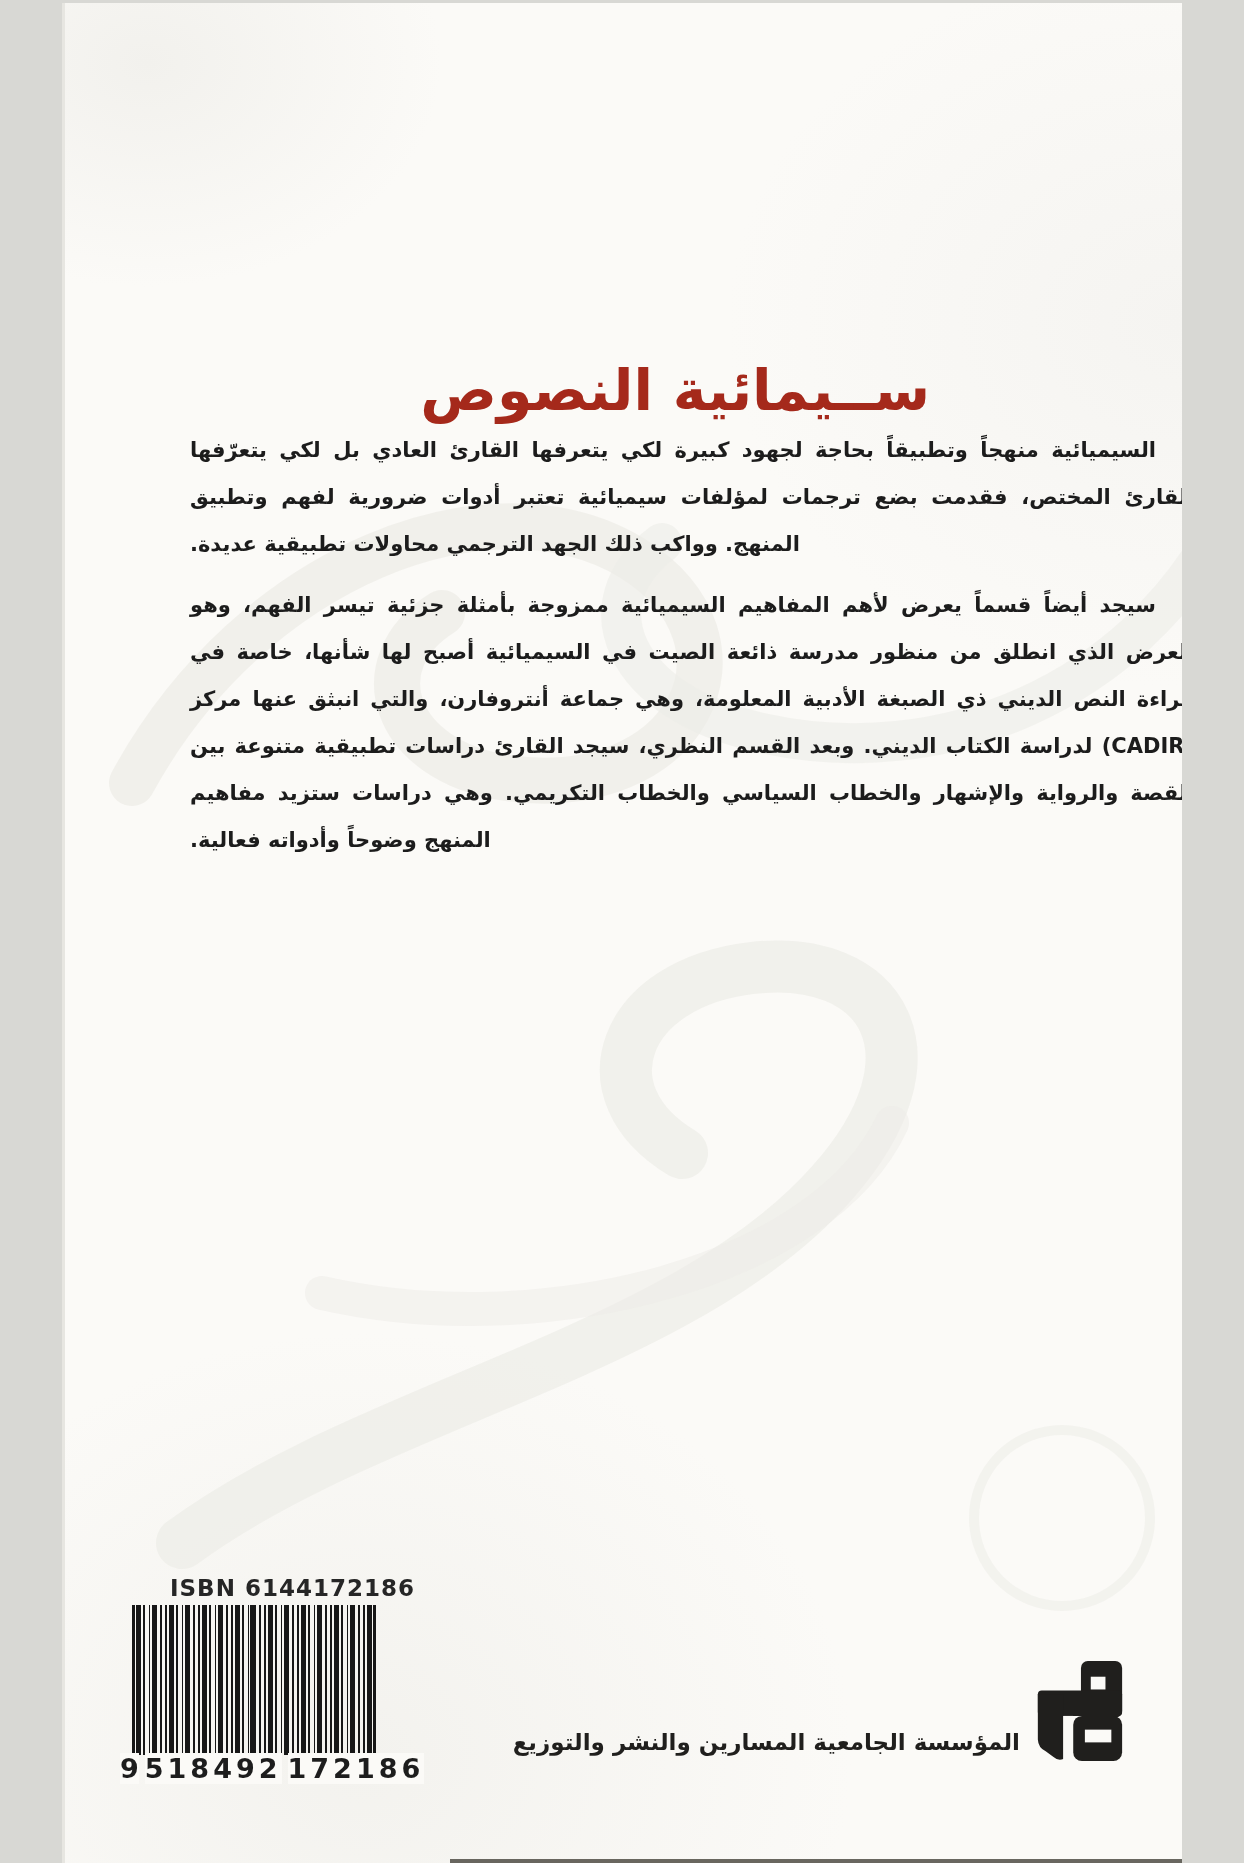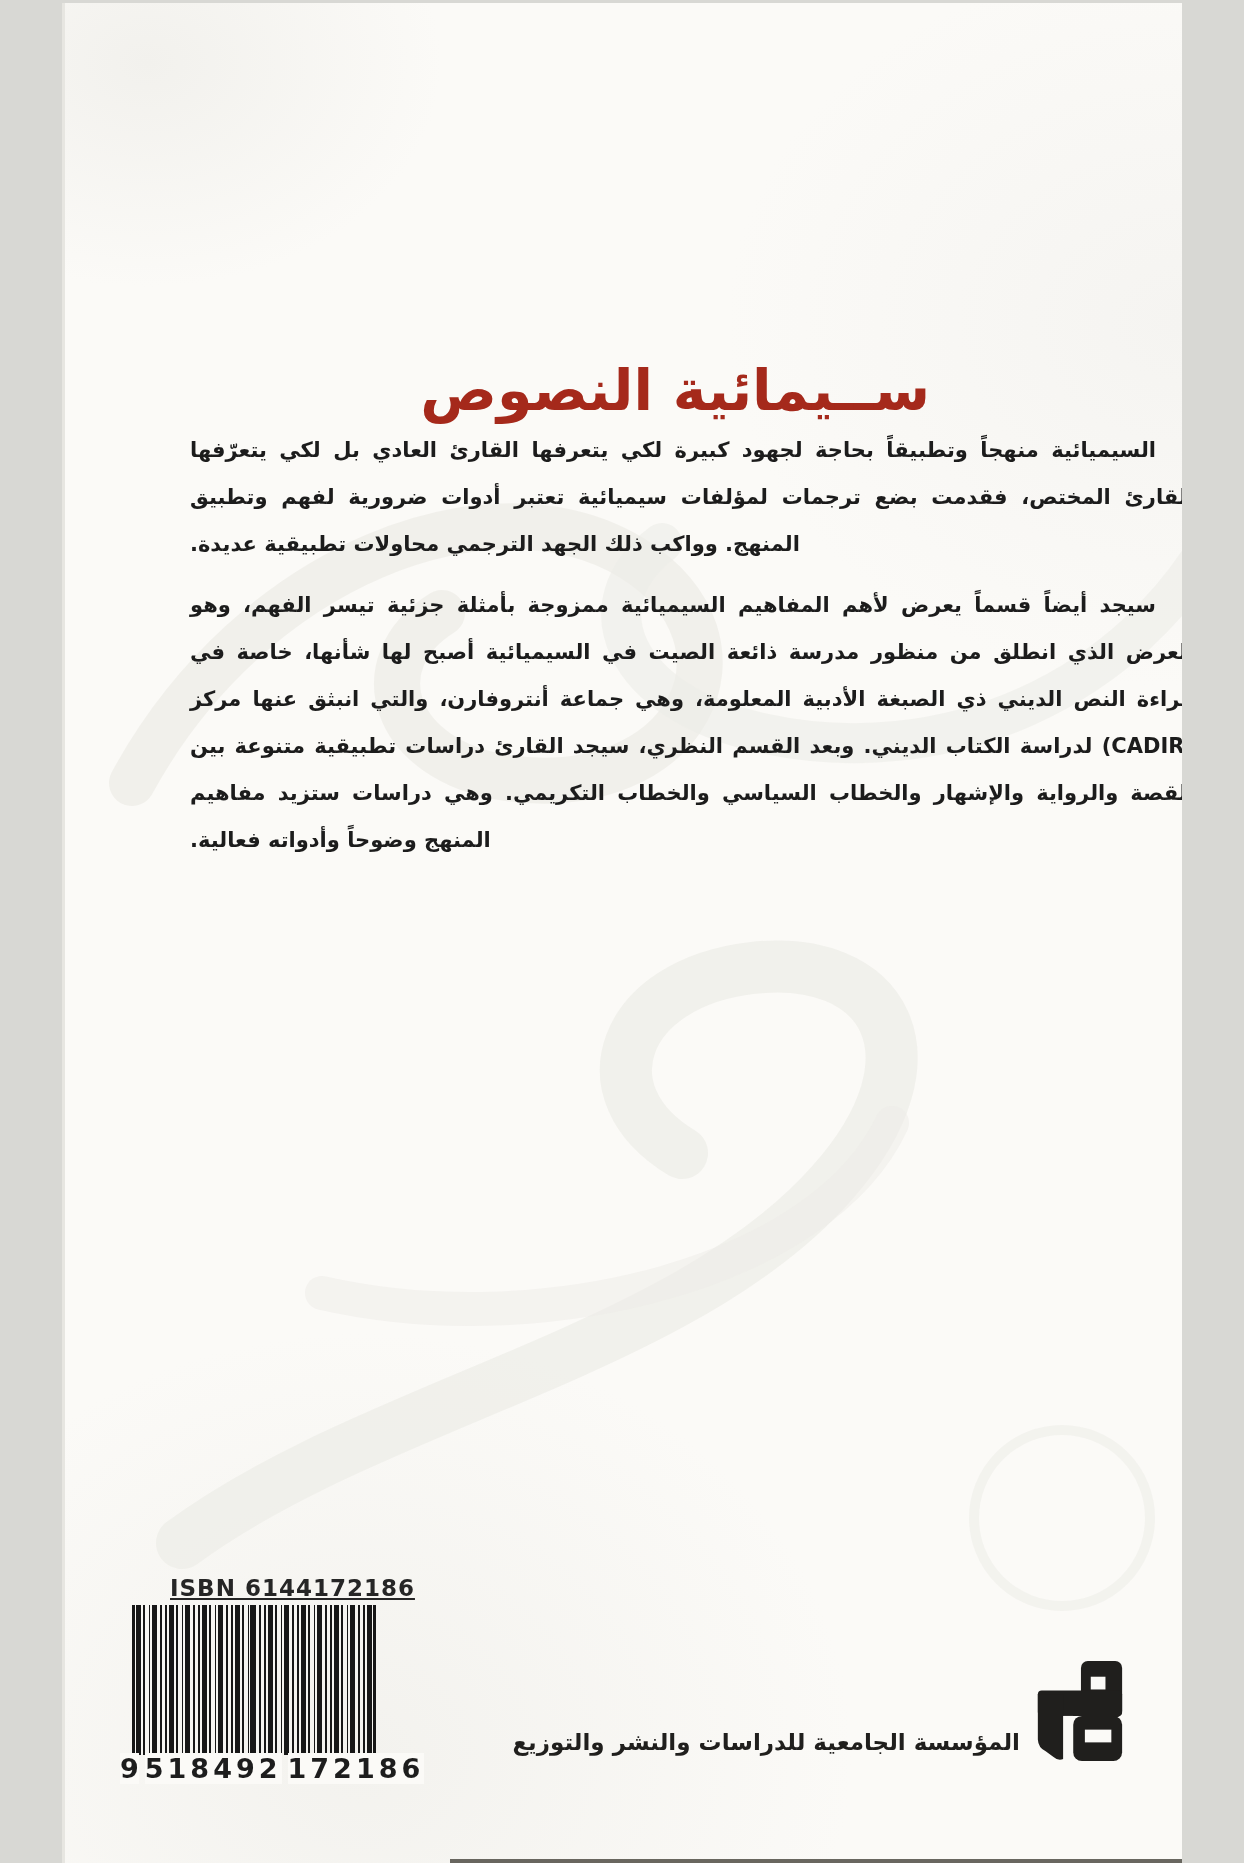--- a/index.html
+++ b/index.html
@@ -68,21 +68,20 @@
     position: absolute;
     top: 0;
     left: 50px;
     width: 210px;
     text-align: center;
     font-size: 23px;
     font-weight: bold;
     color: #262626;
     letter-spacing: 1px;
     white-space: nowrap;
-    text-decoration: underline;
   }
   .bars {
     position: absolute;
     top: 30px;
     left: 12px;
     width: 244px;
     height: 150px;
     background: repeating-linear-gradient(90deg,
       #171717 0 2px,  rgba(0,0,0,0) 2px 4px,
       #171717 4px 9px, rgba(0,0,0,0) 9px 11px,
@@ -189,18 +188,18 @@
       <path d="M 8 34 h 26 v 66 a 10 10 0 0 1 -10 -2 l -8 -6 a 14 14 0 0 1 -8 -12 z"></path>
       <rect x="44" y="56" width="50" height="46" rx="9"></rect>
     </g>
     <g fill="#fbfaf7">
       <rect x="62" y="16" width="15" height="13"></rect>
       <rect x="34" y="56" width="10" height="46"></rect>
       <rect x="56" y="70" width="27" height="13"></rect>
     </g>
   </svg>
 
-  <div class="publisher-name">المؤسسة الجامعية للدراسات والنشر والتوزيع</div>
+  <div class="publisher-name">المؤسسة الجامعية المسارين والنشر والتوزيع</div>
 
   <div class="scan-edge-bottom"></div>
   <div class="scan-edge-left"></div>
 
 </div>
 
 </body></html>

